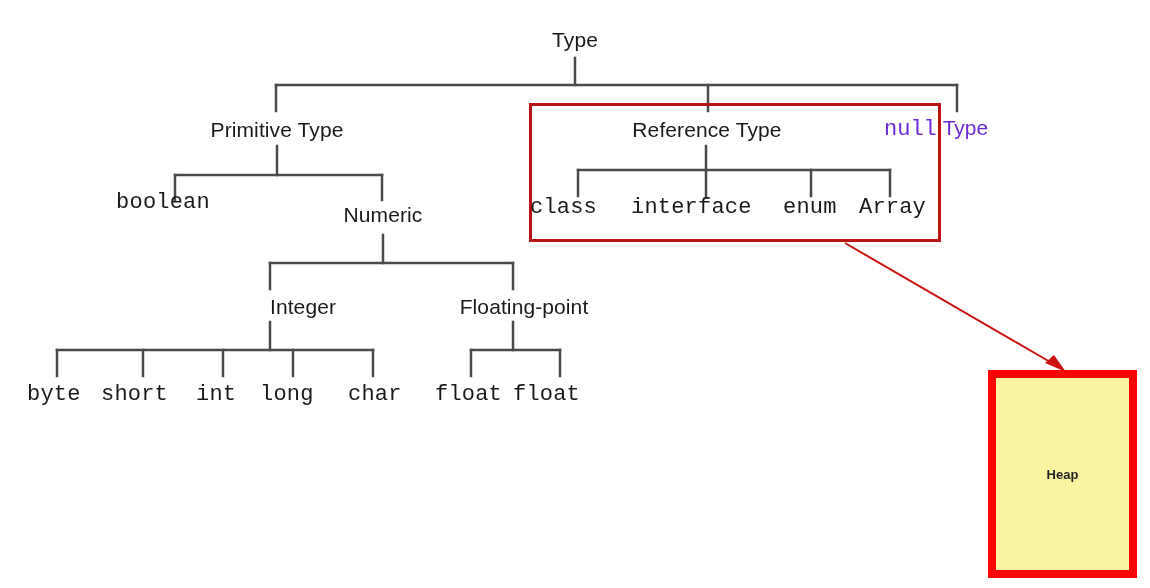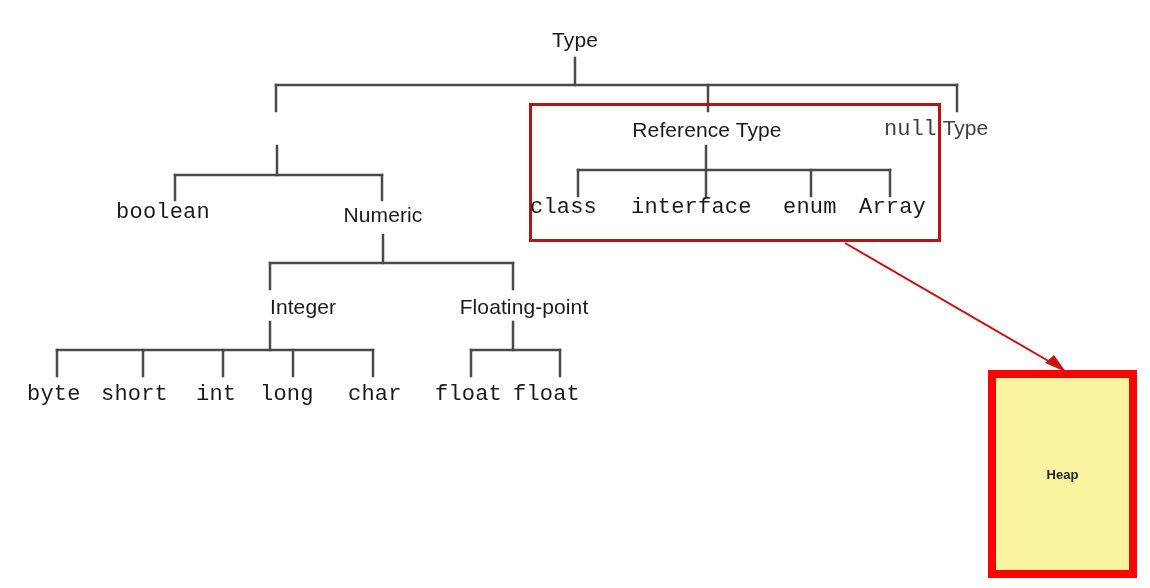--- a/index.html
+++ b/index.html
@@ -38,21 +38,21 @@
     font-size: 22px;
     letter-spacing: 0.2px;
   }
   .center {
     transform: translateX(-50%);
   }
   .mixed-null {
     position: absolute;
     white-space: nowrap;
     line-height: 1;
-    color: #404040;
+    color: #6d28d9;
   }
   .mixed-null .m {
     font-family: "Liberation Mono", "DejaVu Sans Mono", monospace;
     font-size: 22px;
   }
   .mixed-null .s {
     font-family: "Liberation Sans", sans-serif;
     font-size: 21px;
   }
   #heap-box {
@@ -133,28 +133,29 @@
     <g>
       <line x1="845" y1="243" x2="1057" y2="366" stroke="#cc1111" stroke-width="2"></line>
       <polygon points="1066,372 1045,363 1054,355" fill="#cc1111"></polygon>
     </g>
   </svg>
 
   <div id="highlight-box"></div>
 
   <div class="node sans center" style="left:575px; top:29px;">Type</div>
 
+  <div class="node sans center" style="left:277px; top:119px;">Primitive Type</div>
 
   <div class="node sans center" style="left:707px; top:119px;">Reference Type</div>
 
   <div class="mixed-null" style="left:884px; top:117px;">
     <span class="m">null</span><span class="s">&nbsp;</span><span class="s">Type</span>
   </div>
 
-  <div class="node mono center" style="left:163px; top:202px;text-align:center;">boolean</div>
+  <div class="node mono center" style="left:163px; top:192px;text-align:center;">boolean</div>
 
   <div class="node sans center" style="left:383px; top:204px;">Numeric</div>
 
   <div class="node mono" style="left:530px; top:197px;">class</div>
 
   <div class="node mono" style="left:631px; top:197px;">interface</div>
 
   <div class="node mono" style="left:783px; top:197px;">enum</div>
 
   <div class="node mono" style="left:859px; top:197px;">Array</div>

